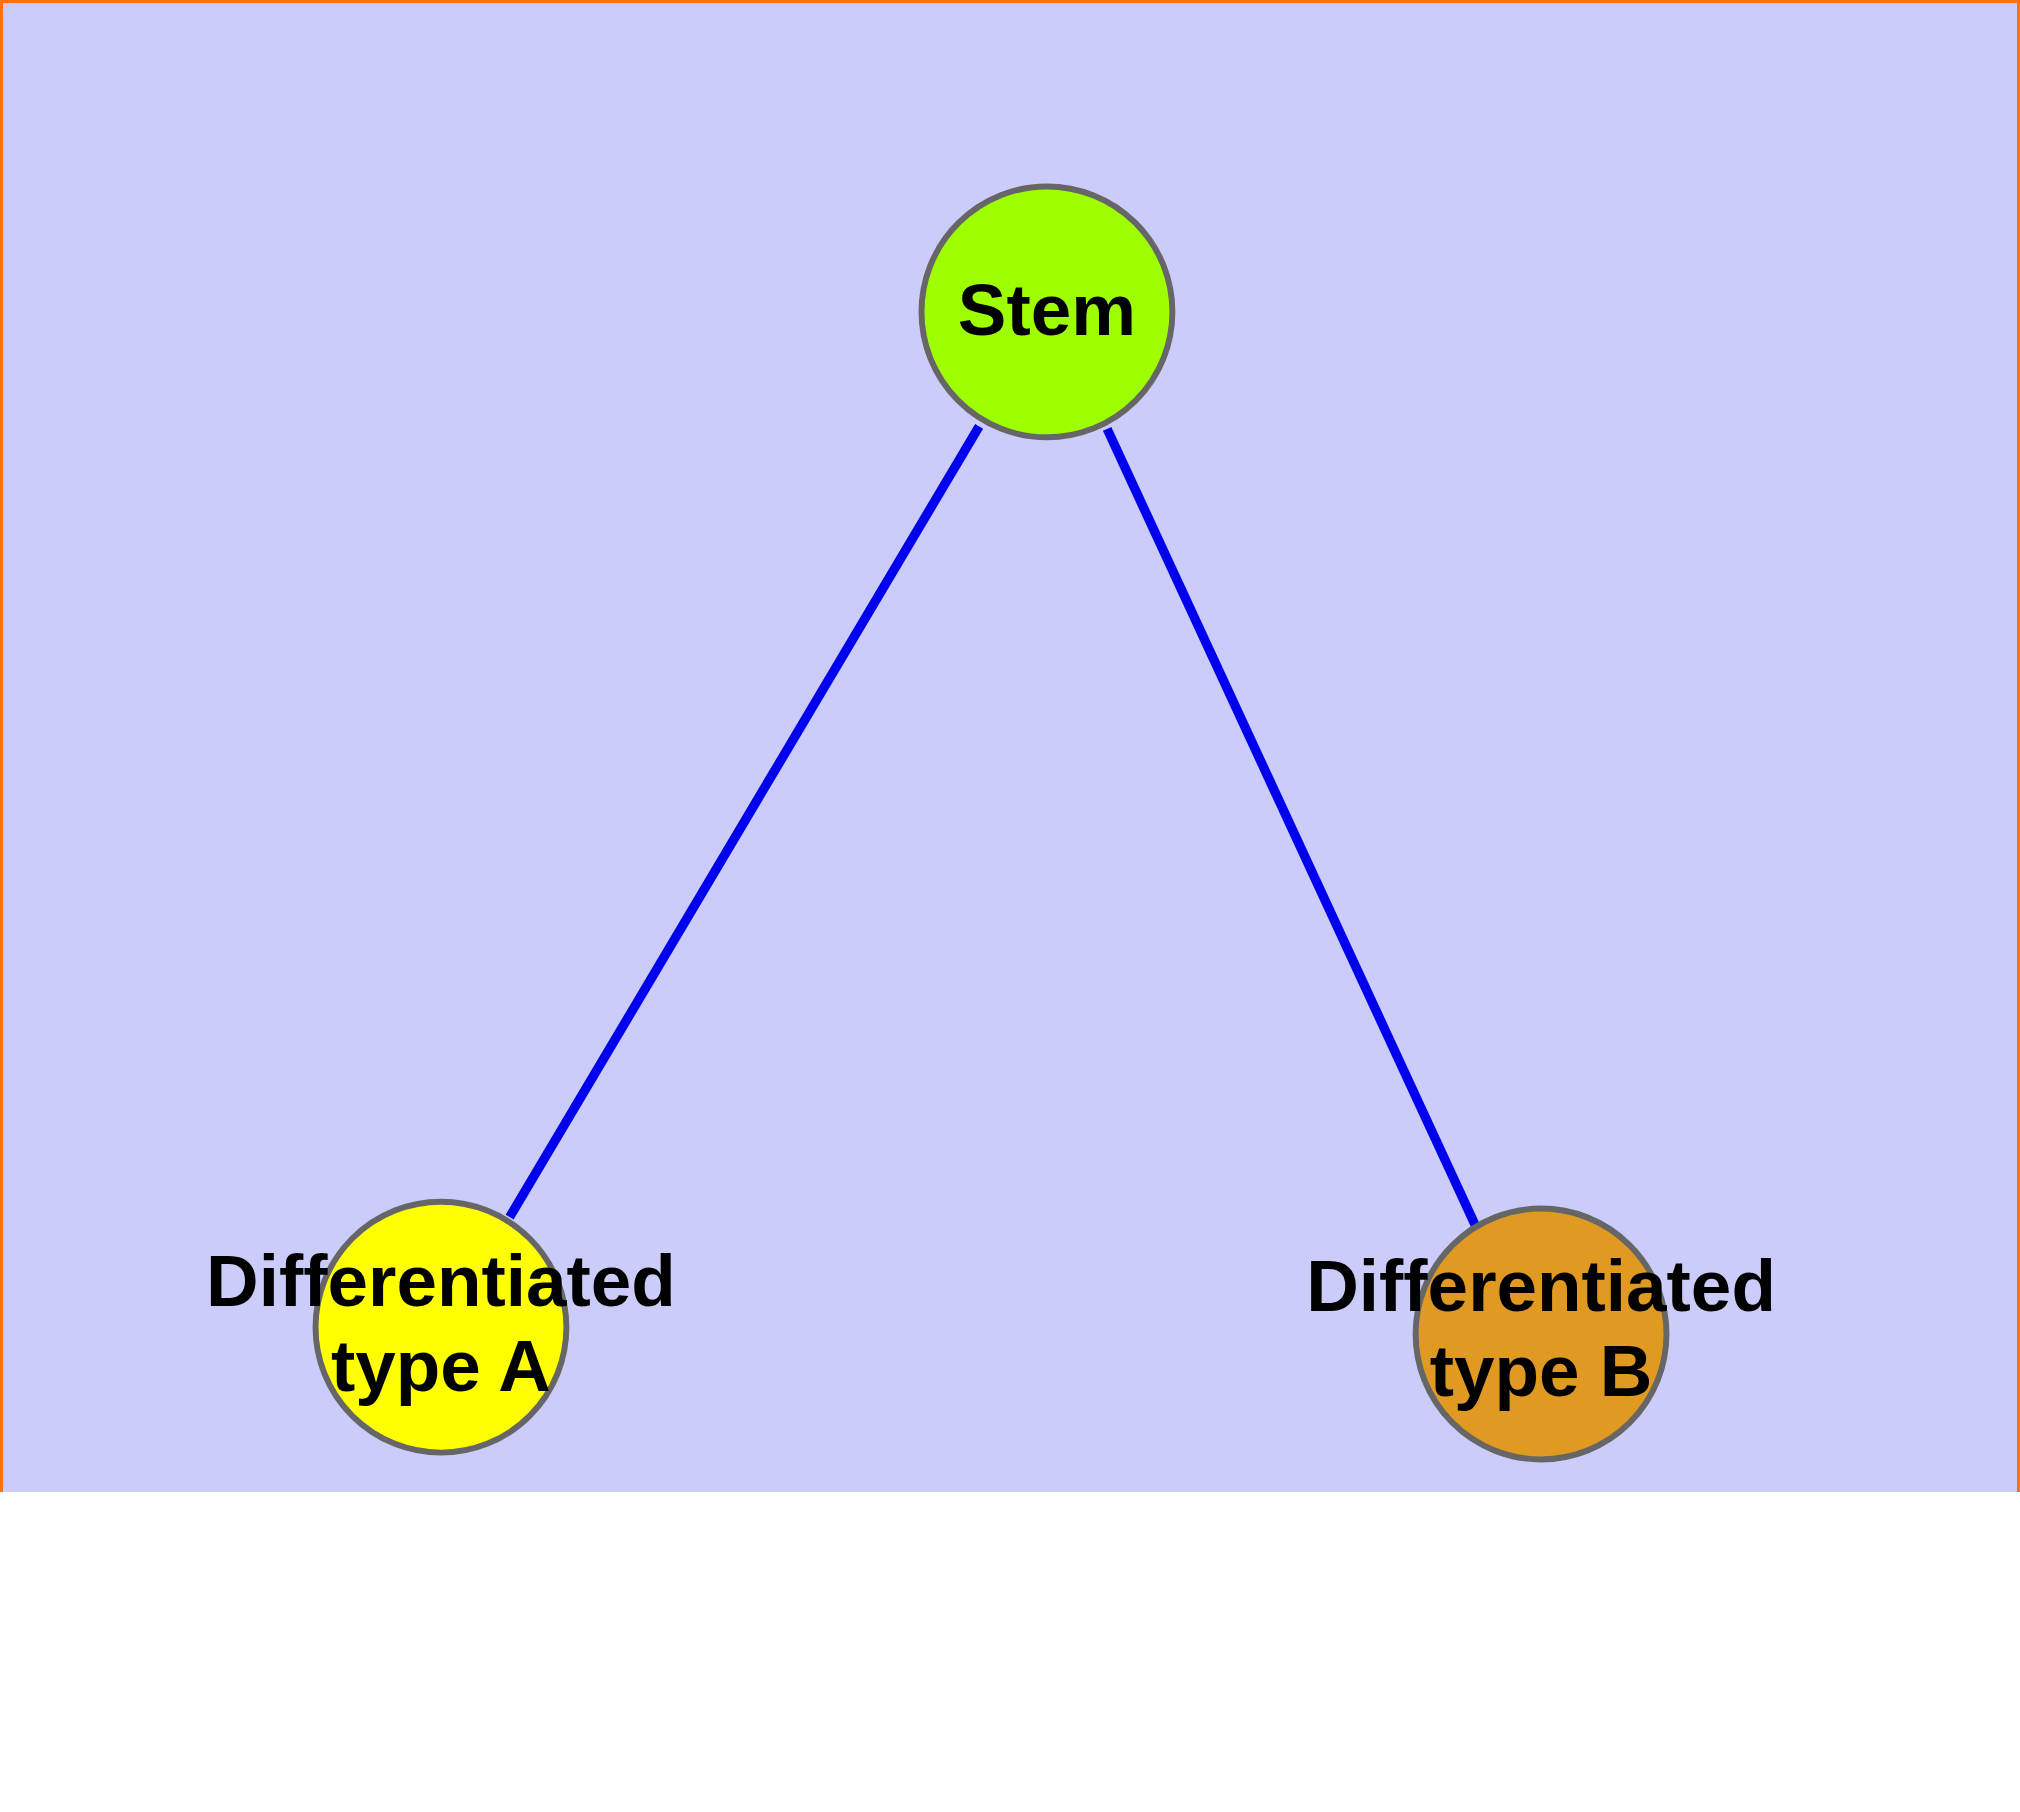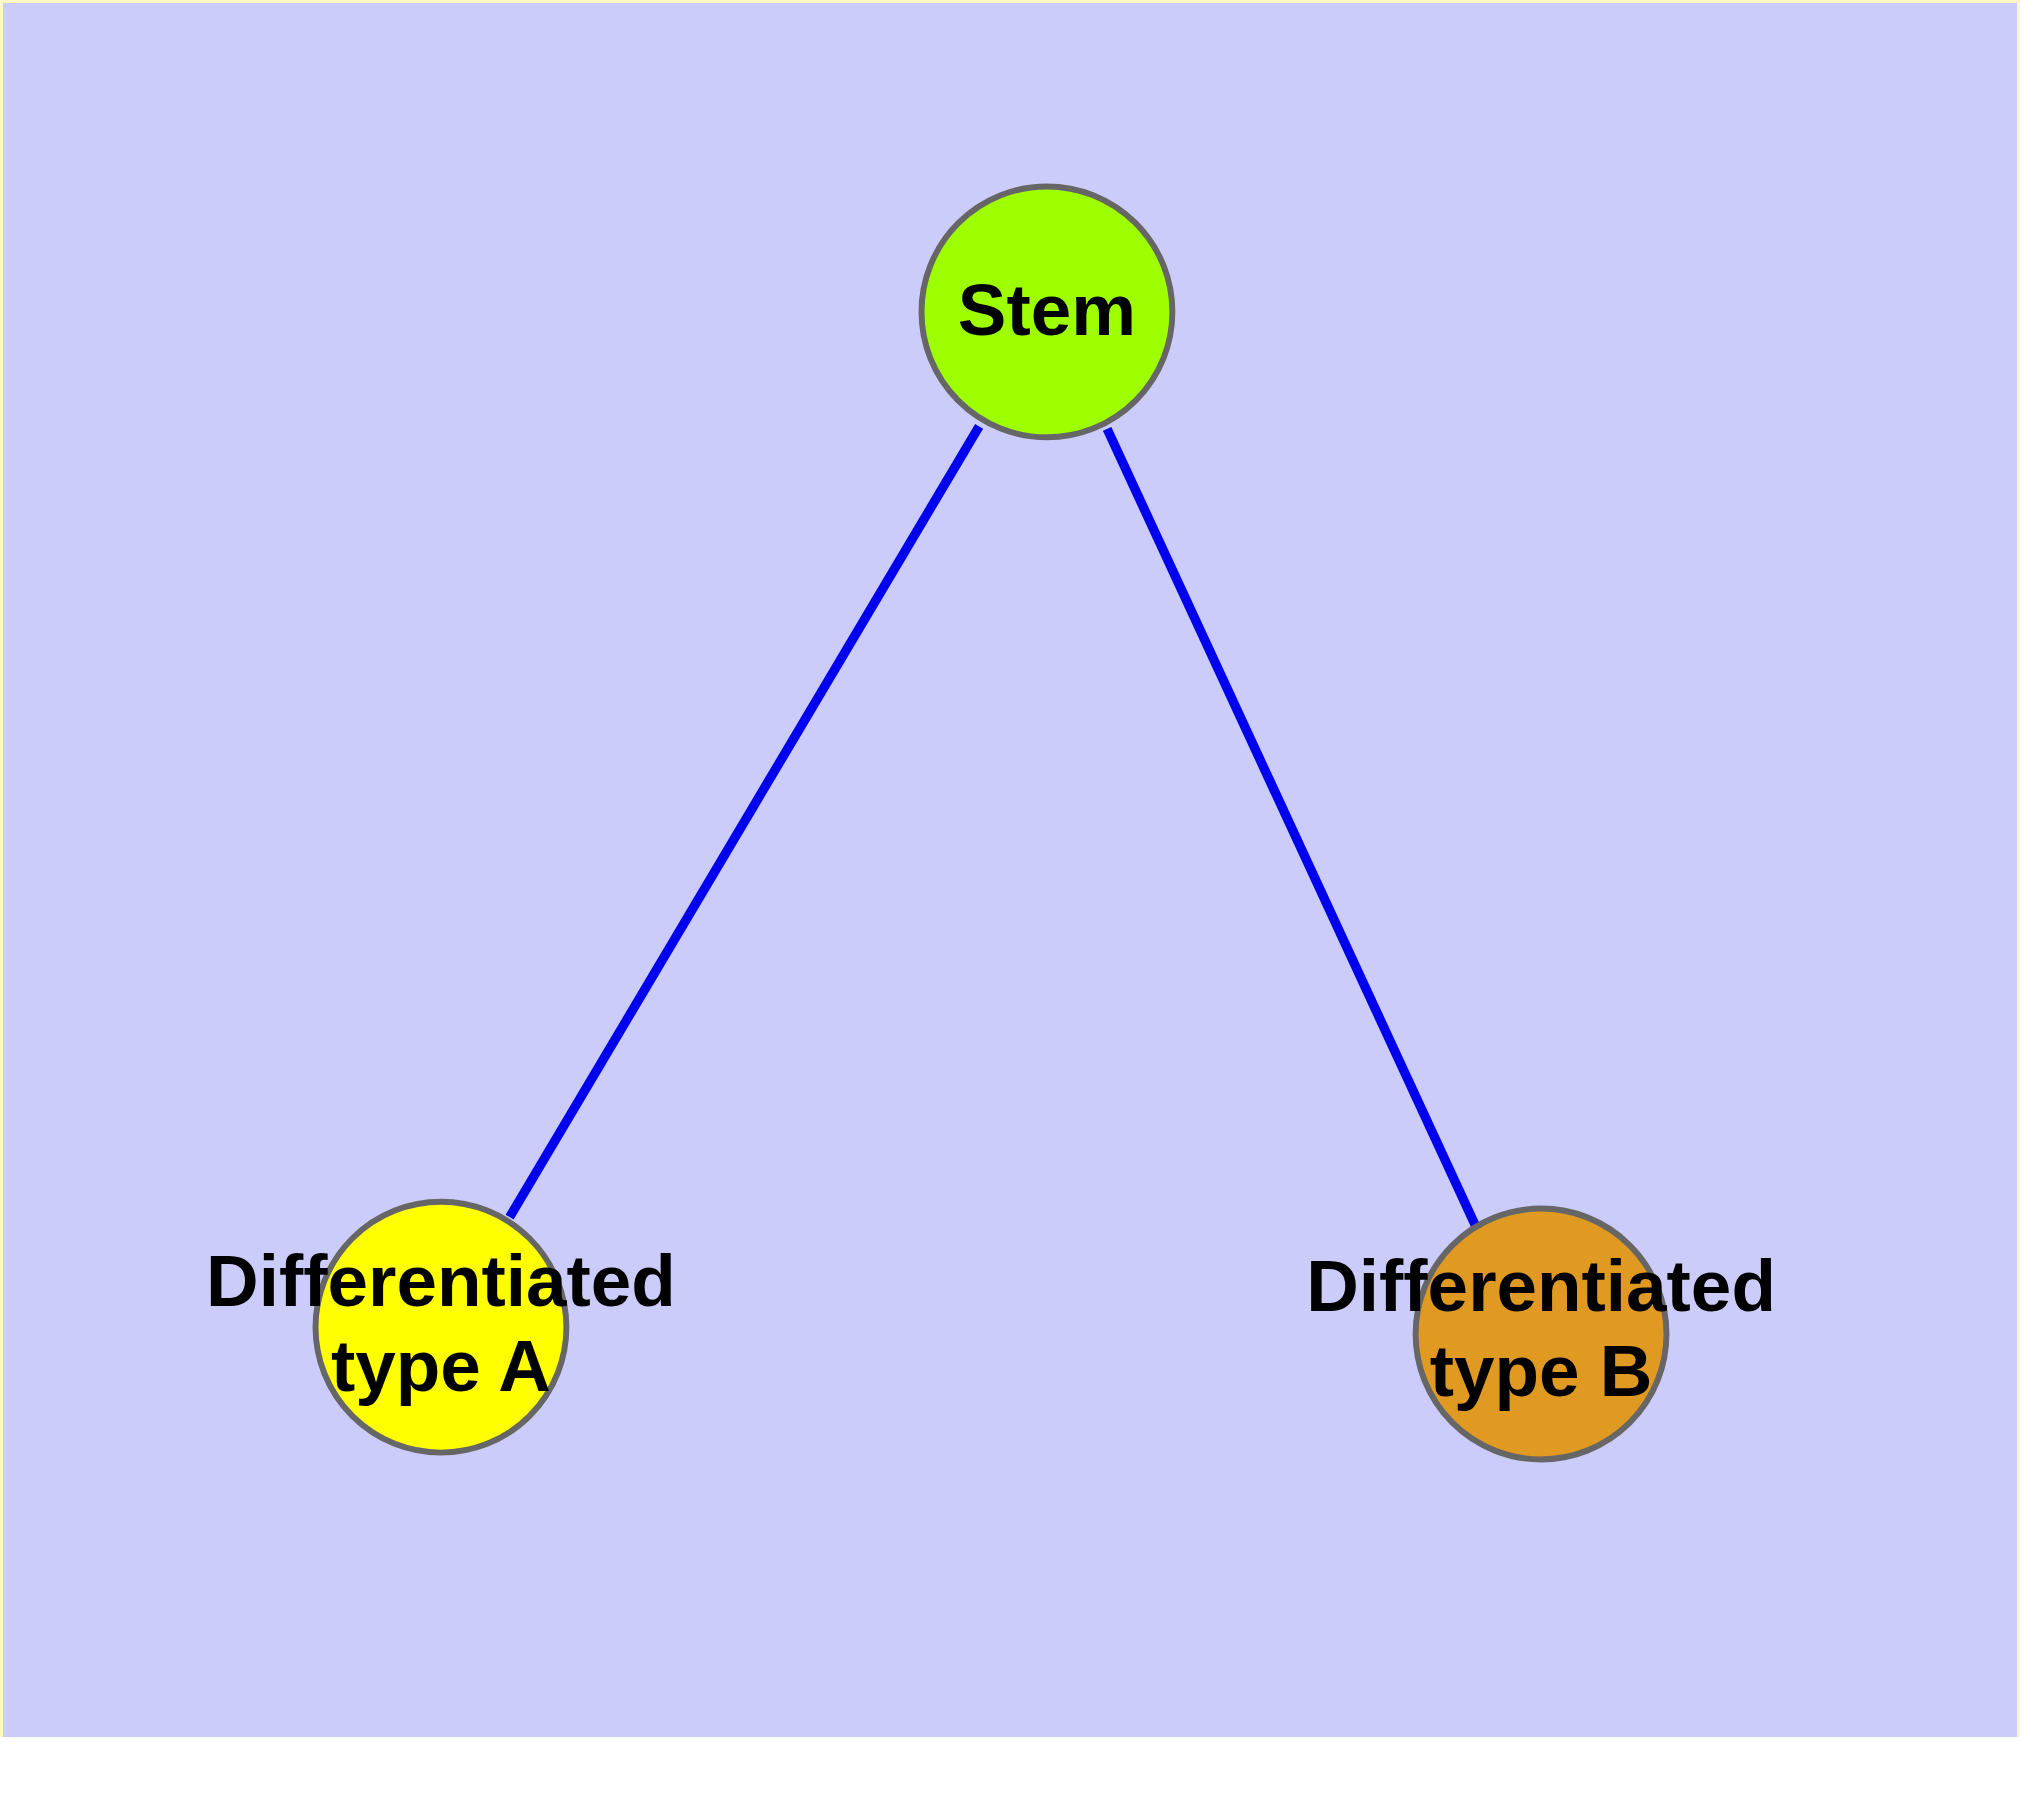--- a/index.html
+++ b/index.html
@@ -3,22 +3,22 @@
 <meta charset="utf-8">
 <style>
   html, body {
     margin: 0;
     padding: 0;
     background: #ffffff;
   }
   #stage {
     position: relative;
     width: 2021px;
-    height: 1737px;
-    background: #fef9c3;
+    height: 1492px;
+    background: #f97316;
     overflow: hidden;
     font-family: "Liberation Sans", sans-serif;
   }
   #canvas {
     position: absolute;
     left: 3.4px;
     top: 3.4px;
     width: 2014px;
     height: 1805px;
     background: #ccccfa;

